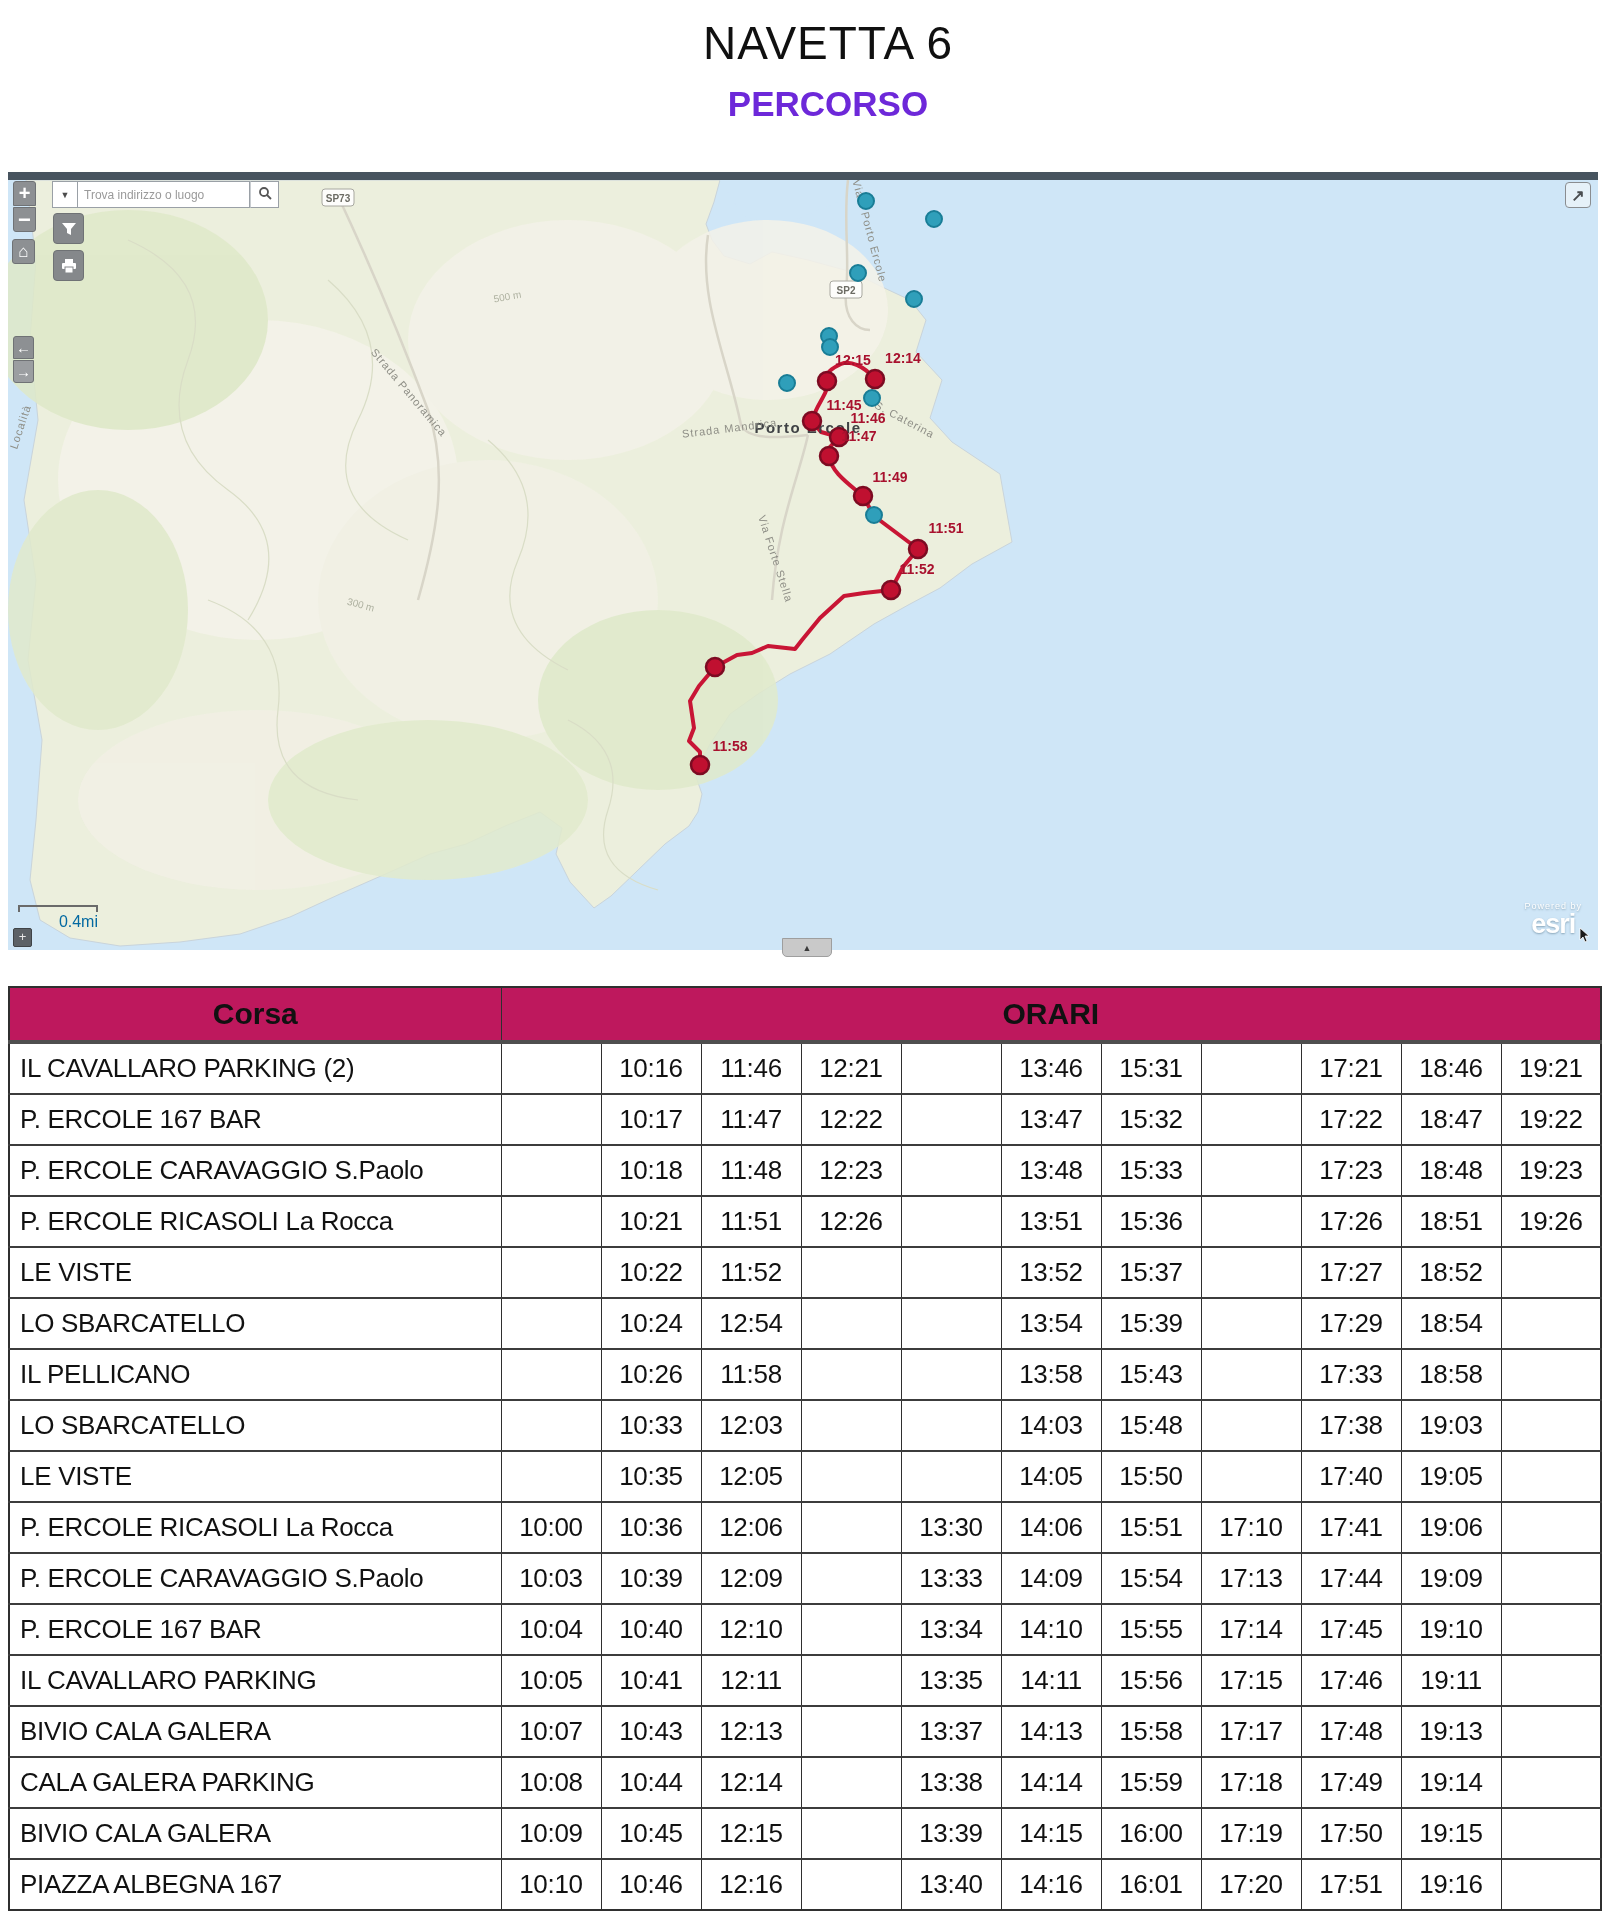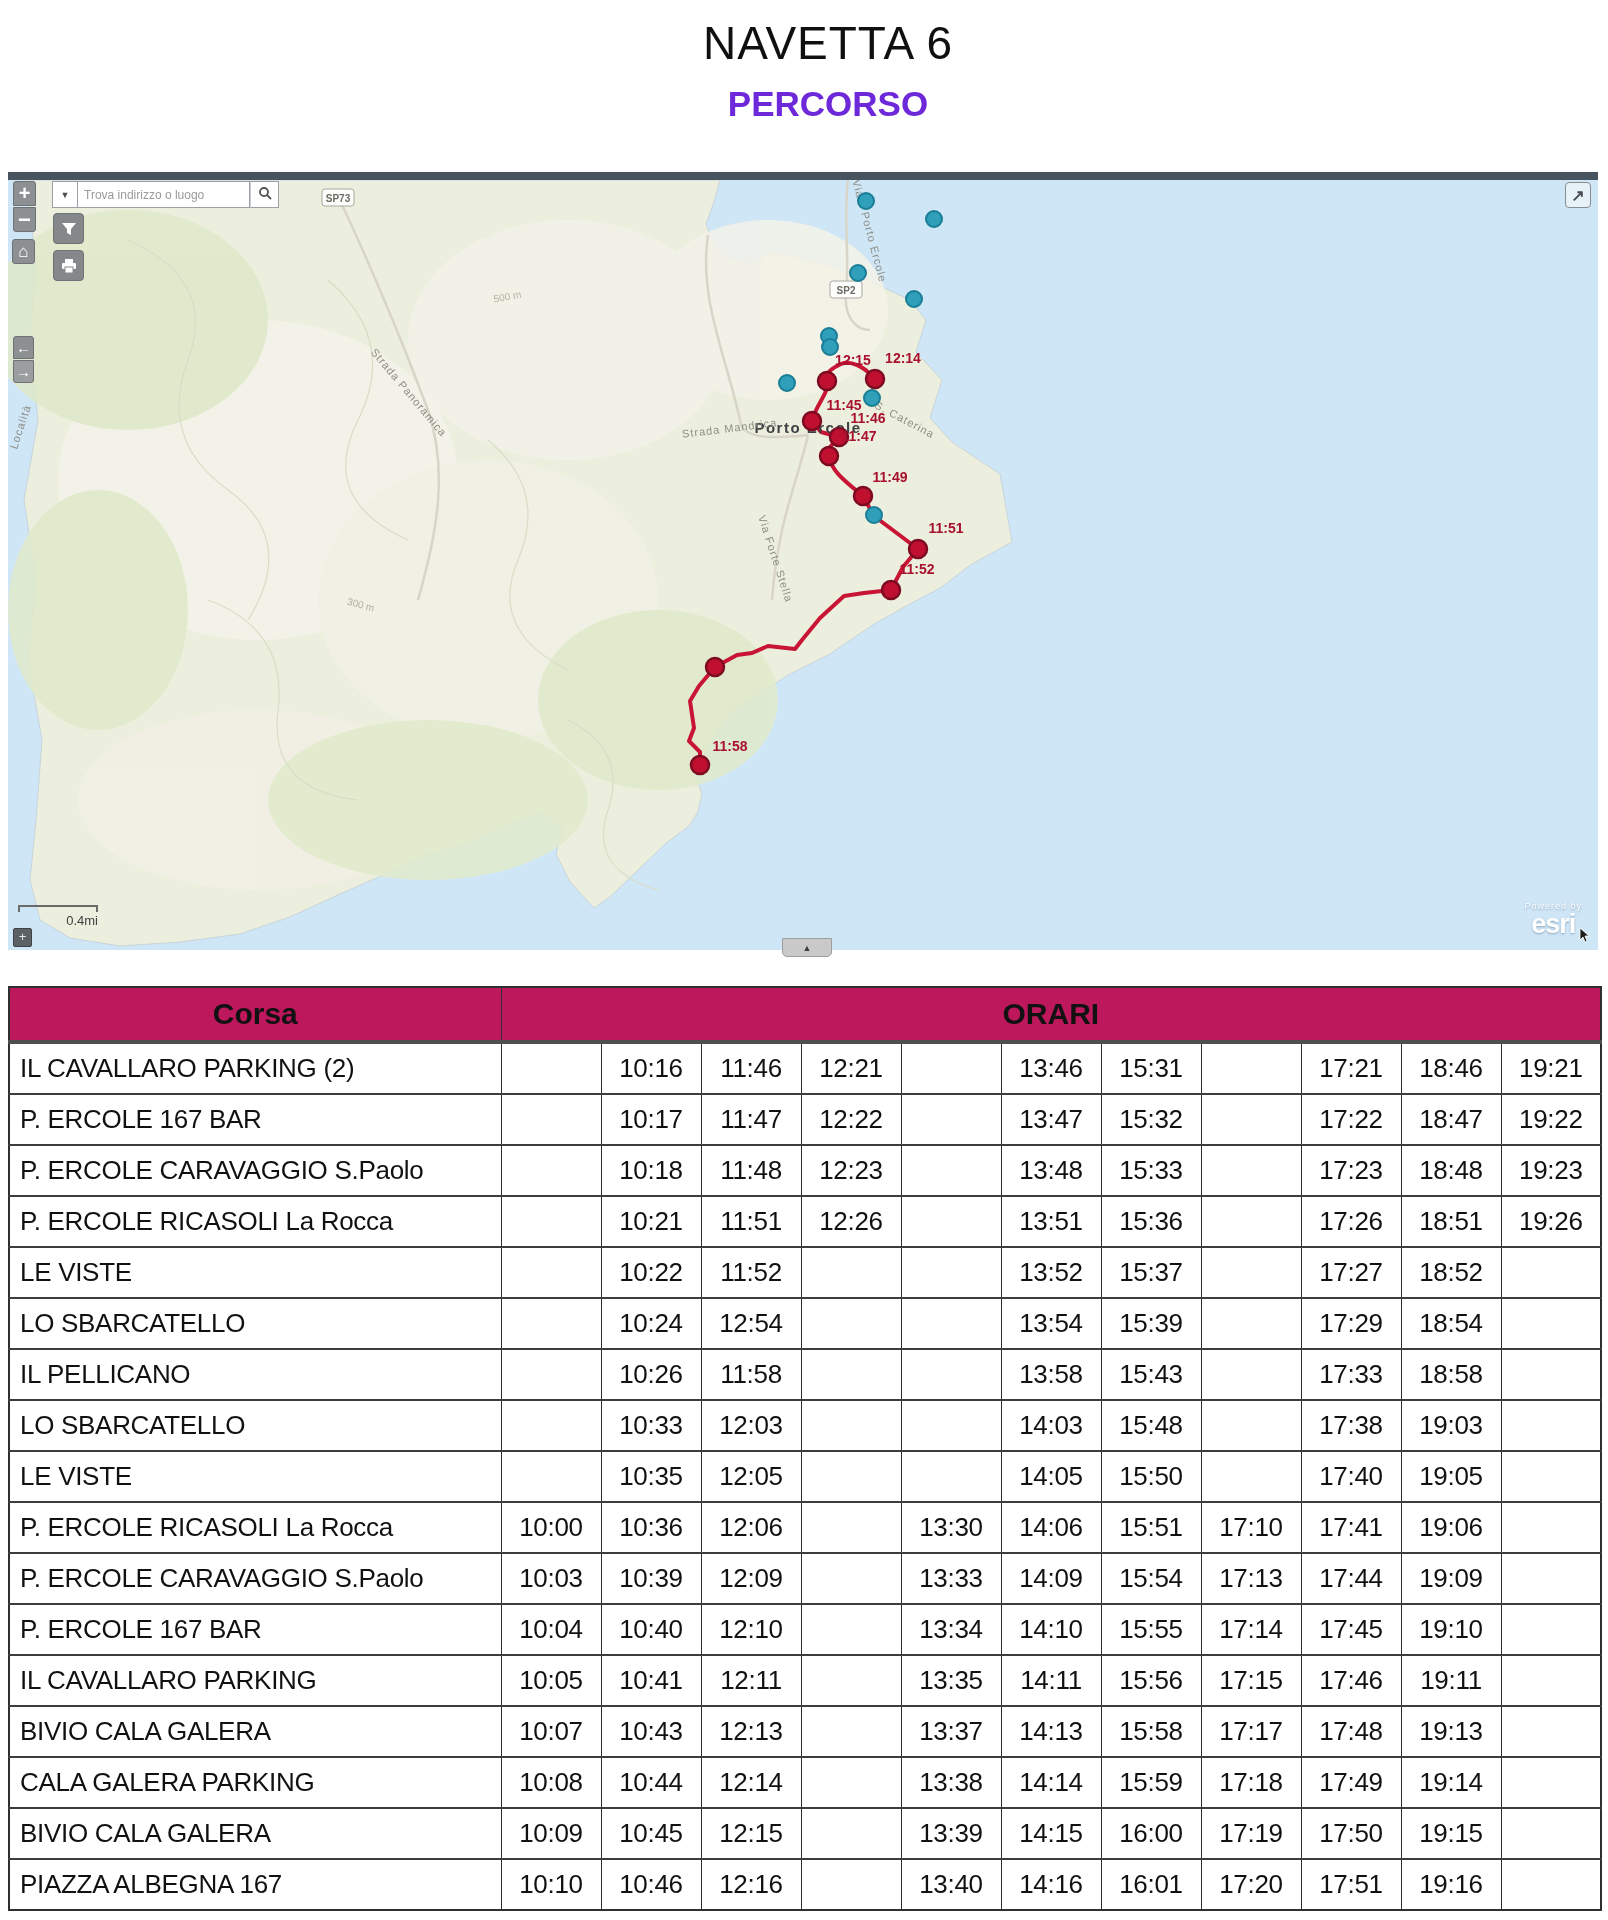--- a/index.html
+++ b/index.html
@@ -39,21 +39,21 @@
   .searchwrap{position:absolute;left:44px;top:9px;height:27px;display:flex;}
   .dropbtn{width:26px;height:27px;background:#fff;border:1px solid #9aa0a6;box-sizing:border-box;
         display:flex;align-items:center;justify-content:center;font-size:9px;color:#4c4c4c;cursor:pointer;}
   .searchinput{width:172px;height:27px;border:1px solid #9aa0a6;border-left:none;box-sizing:border-box;
         font-size:12px;color:#8b5cf6;padding:0 6px;font-family:"Liberation Sans",sans-serif;}
   .searchinput::placeholder{color:#9a9a9a;}
   .searchbtn{width:29px;height:27px;background:#fff;border:1px solid #9aa0a6;border-left:1px solid #c9cdd1;
         box-sizing:border-box;display:flex;align-items:center;justify-content:center;cursor:pointer;}
   .scalebar{position:absolute;left:10px;top:733px;width:80px;}
   .scalebar .bar{height:5px;border-left:2px solid #6a6a6a;border-right:2px solid #6a6a6a;border-top:2px solid #6a6a6a;}
-  .scalebar .lab{display:block;text-align:right;font-size:13px;color:#404040;margin-top:1px;}
+  .scalebar .lab{display:block;text-align:right;font-size:16px;color:#0369a1;margin-top:1px;}
   .miniplus{position:absolute;left:5px;top:756px;width:17px;height:17px;background:#5c6166;color:#e8e8e8;
         border:1px solid #3f4347;border-radius:2px;font-size:13px;line-height:15px;text-align:center;cursor:pointer;}
   .esri{position:absolute;right:16px;top:730px;text-align:center;color:#fff;
         text-shadow:0 1px 2px rgba(120,150,170,.8);}
   .esri .pb{font-size:9px;letter-spacing:1px;display:block;line-height:9px;}
   .esri .brand{font-size:27px;font-weight:700;letter-spacing:-1px;line-height:26px;display:block;}
   .esri svg{position:absolute;right:-10px;bottom:-6px;}
   .collapsetab{position:absolute;left:774px;top:766px;width:48px;height:17px;background:#c9c9c9;
         border:1px solid #9e9e9e;border-radius:0 0 5px 5px;display:flex;align-items:center;justify-content:center;
         font-size:9px;color:#3a3a3a;cursor:pointer;}

